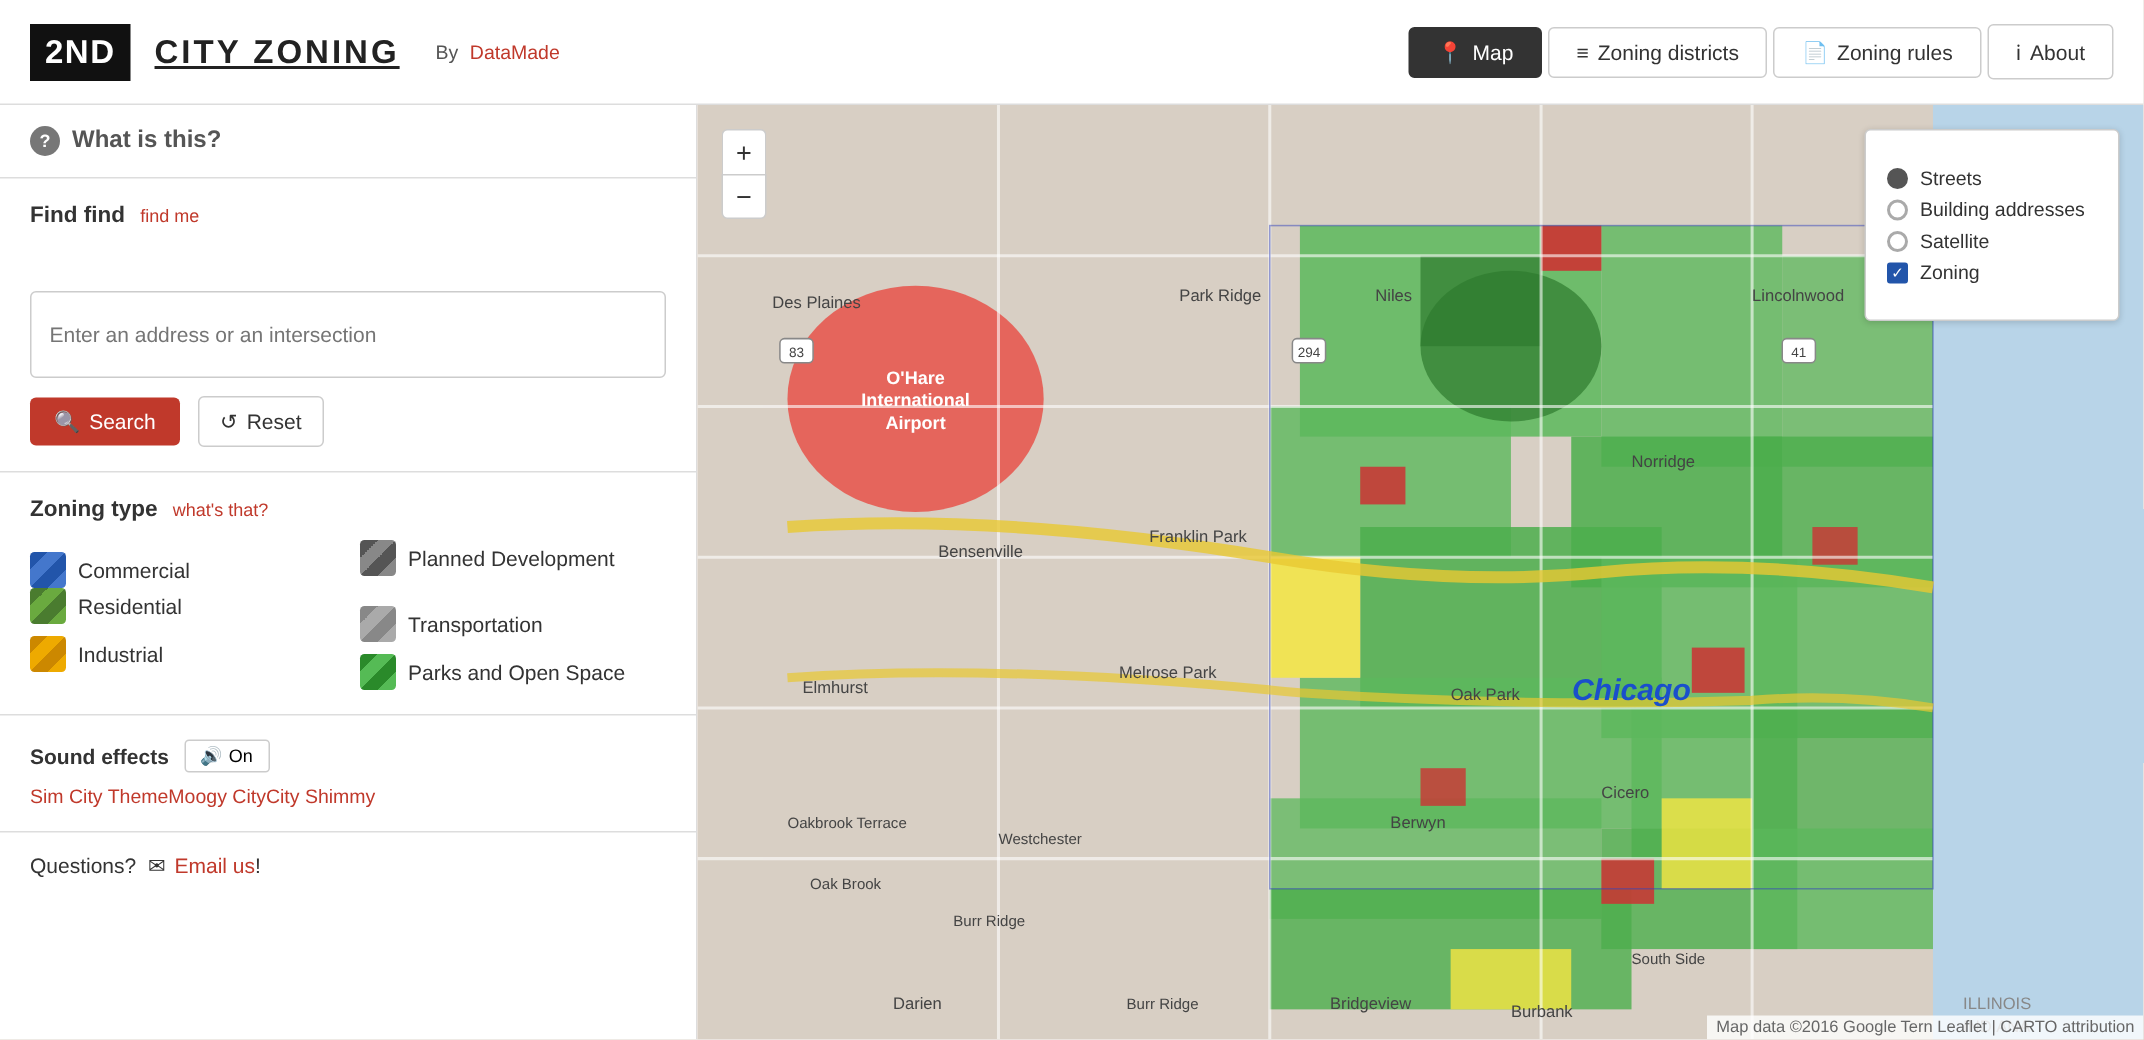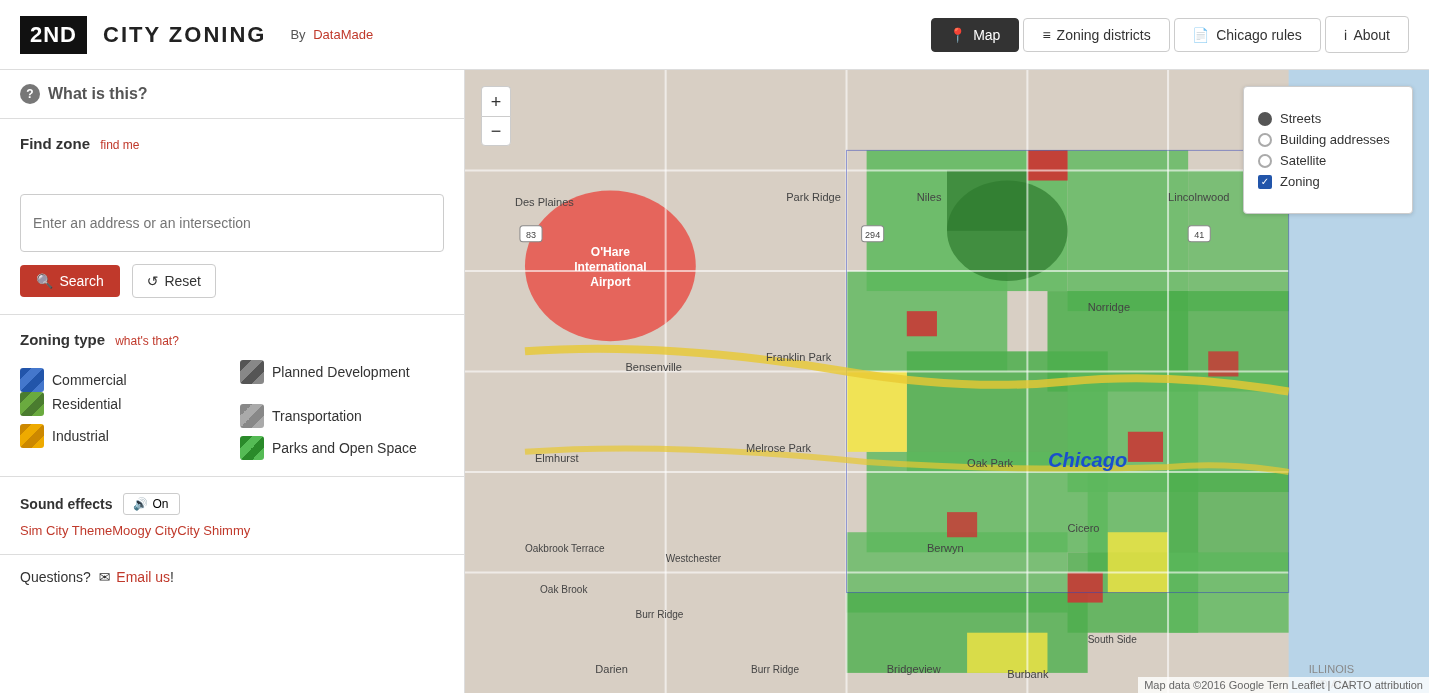--- a/index.html
+++ b/index.html
@@ -25,20 +25,21 @@
       padding: 6px 10px;
       letter-spacing: 1px;
     }
     .logo-box span { color: #fff; }
     .logo-title {
       font-size: 22px;
       font-weight: 700;
       color: #222;
       letter-spacing: 2px;
       text-transform: uppercase;
+      text-decoration: underline;
     }
     .by-datamade { font-size: 13px; color: #555; margin-left: 8px; }
     .by-datamade a { color: #c0392b; text-decoration: none; }
     .header-nav { display: flex; align-items: center; gap: 4px; }
     .nav-btn {
       display: flex; align-items: center; gap: 6px;
       padding: 8px 18px;
       border: 1px solid #ccc;
       border-radius: 4px;
       background: #fff;
@@ -238,41 +239,41 @@
     <button class="nav-btn active">
       <span>📍</span>
       <span>Map</span>
     </button>
     <button class="nav-btn">
       <span>≡</span>
       <span>Zoning districts</span>
     </button>
     <button class="nav-btn">
       <span>📄</span>
-      <span>Chicago rules</span>
+      <span>Zoning rules</span>
     </button>
     <button class="nav-btn">
       <span>ℹ</span>
       <span>About</span>
     </button>
   </nav>
 </header>
 
 <div class="main">
 
   <aside class="sidebar">
 
     <div class="what-is-this">
       <span class="question-icon">?</span>
       <span>What is this?</span>
     </div>
 
     <div class="find-zone-section">
       <div class="find-zone-label">
-        <span>Find zone</span>
+        <span>Find find</span>
         <span style="margin-left:6px;">
           <a class="find-me-link" href="#" style="color:#c0392b;text-decoration:none;font-weight:400;font-size:12px;margin-top:43px;">find me</a>
         </span>
       </div>
       <input class="address-input" type="text" placeholder="Enter an address or an intersection" style="">
       <div>
         <button class="btn-search">
           <span>🔍</span>
           <span>Search</span>
         </button>

